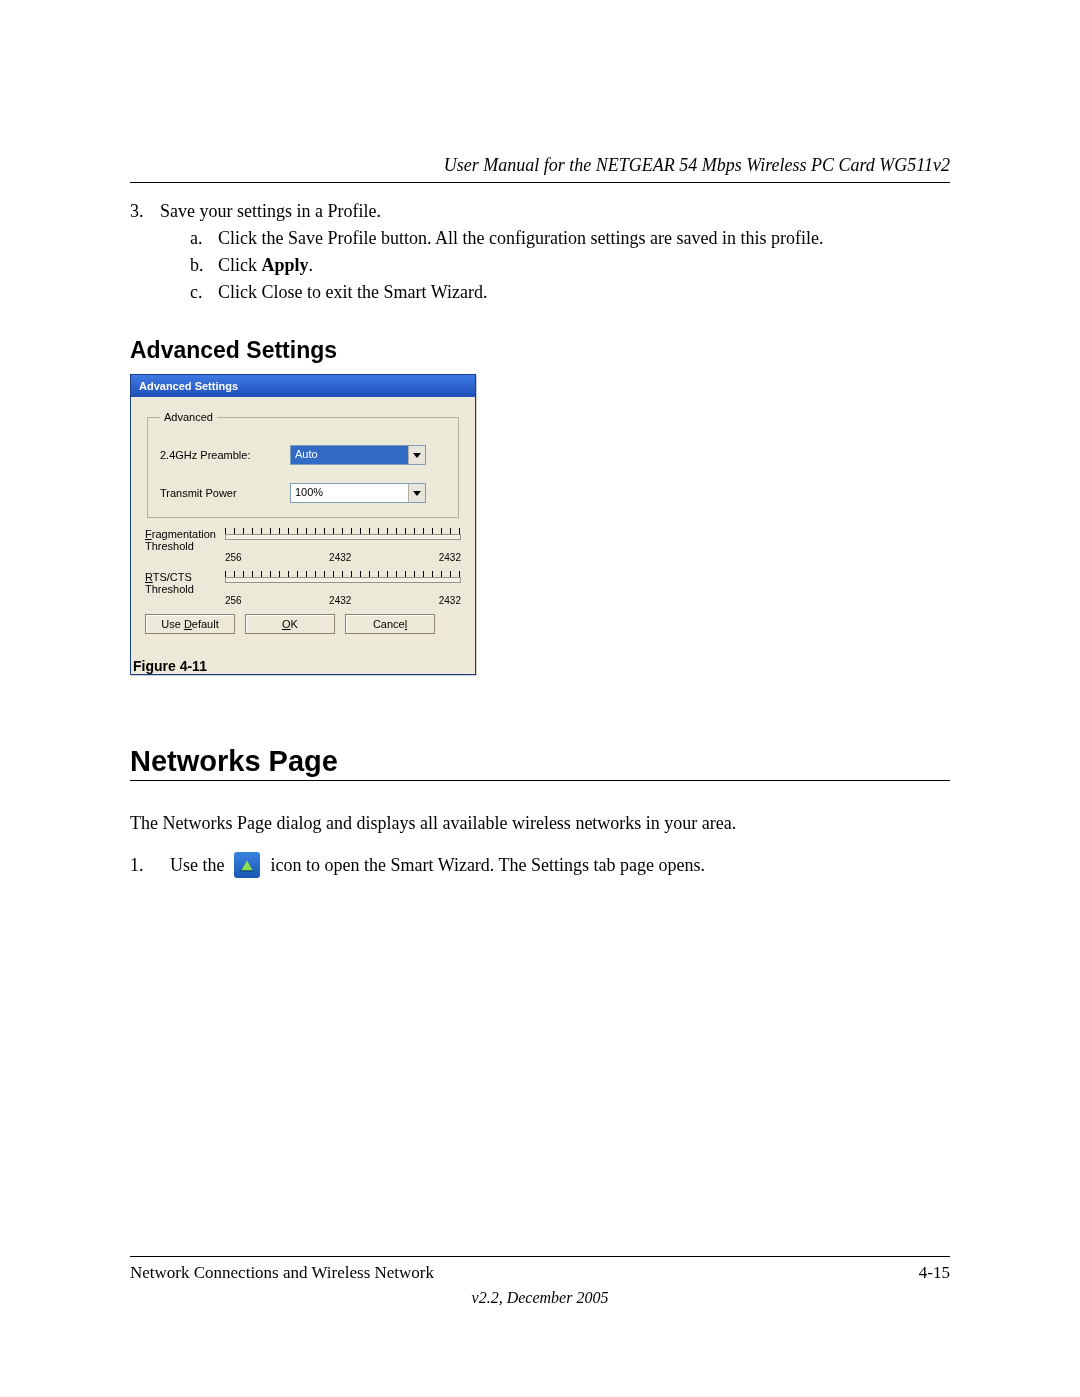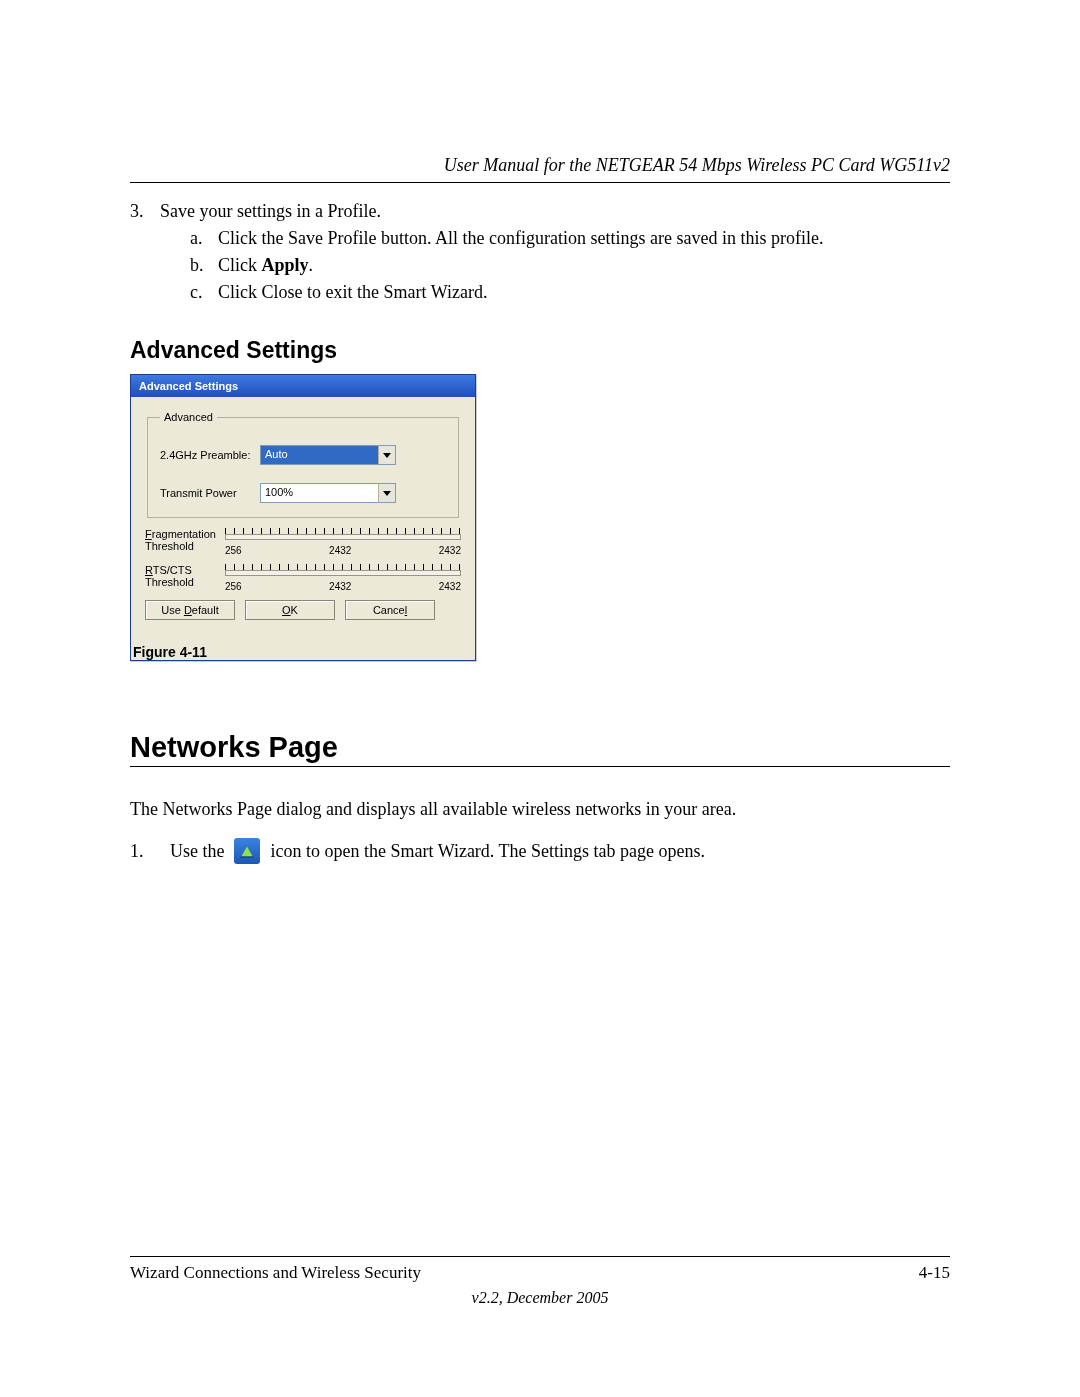--- a/index.html
+++ b/index.html
@@ -102,20 +102,21 @@
     margin-bottom: 10px;
   }
   fieldset.group legend {
     padding: 0 4px;
     color: #000;
   }
   .field-row {
     display: flex;
     align-items: center;
     margin: 6px 0 18px 0;
+    gap: 30px;
   }
   .field-row:last-child { margin-bottom: 2px; }
   .field-row label { width: 100px; }
   .combo {
     display: flex;
     align-items: stretch;
     height: 20px;
     width: 136px;
     border: 1px solid #7f9db9;
     background: #fff;
@@ -153,21 +154,21 @@
     height: 4px;
     border: 1px solid #9a9585;
     background: #f4f2e8;
     margin-top: 0;
     position: relative;
   }
   .nums {
     display: flex;
     justify-content: space-between;
     font-size: 10px;
-    margin-top: 5px;
+    margin-top: 12px;
   }
   .btn-row {
     display: flex;
     gap: 10px;
     margin-top: 6px;
   }
   .btn {
     min-width: 72px;
     text-align: center;
     padding: 3px 8px;
@@ -326,17 +327,17 @@
           <rect x="3" y="19" width="18" height="2" fill="#104a84"></rect>
         </svg>
     </span>
     <span>icon to open the Smart Wizard. The Settings tab page opens.</span>
   </div>
 </div>
 
 <div class="footer">
   <hr>
   <div class="footer-line">
-    <span>Wizard Connections and Wireless Security</span>
+    <span>Network Connections and Wireless Network</span>
     <span>4-15</span>
   </div>
   <div class="footer-ver">v2.2, December 2005</div>
 </div>
 
 </body></html>

